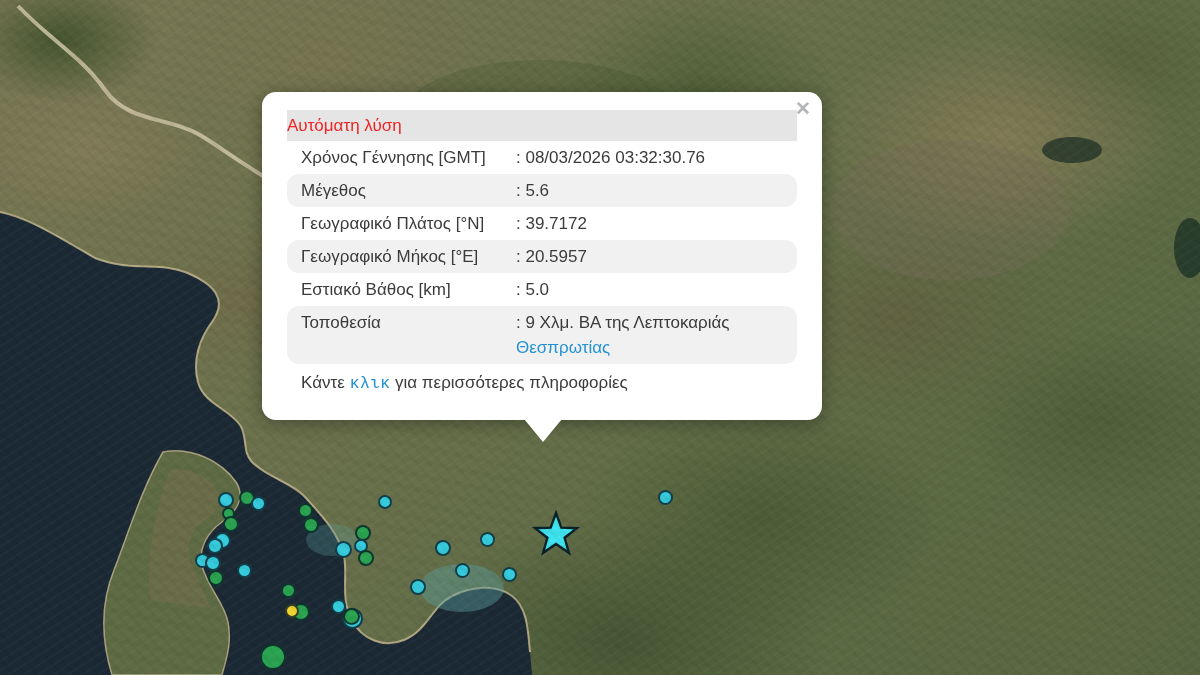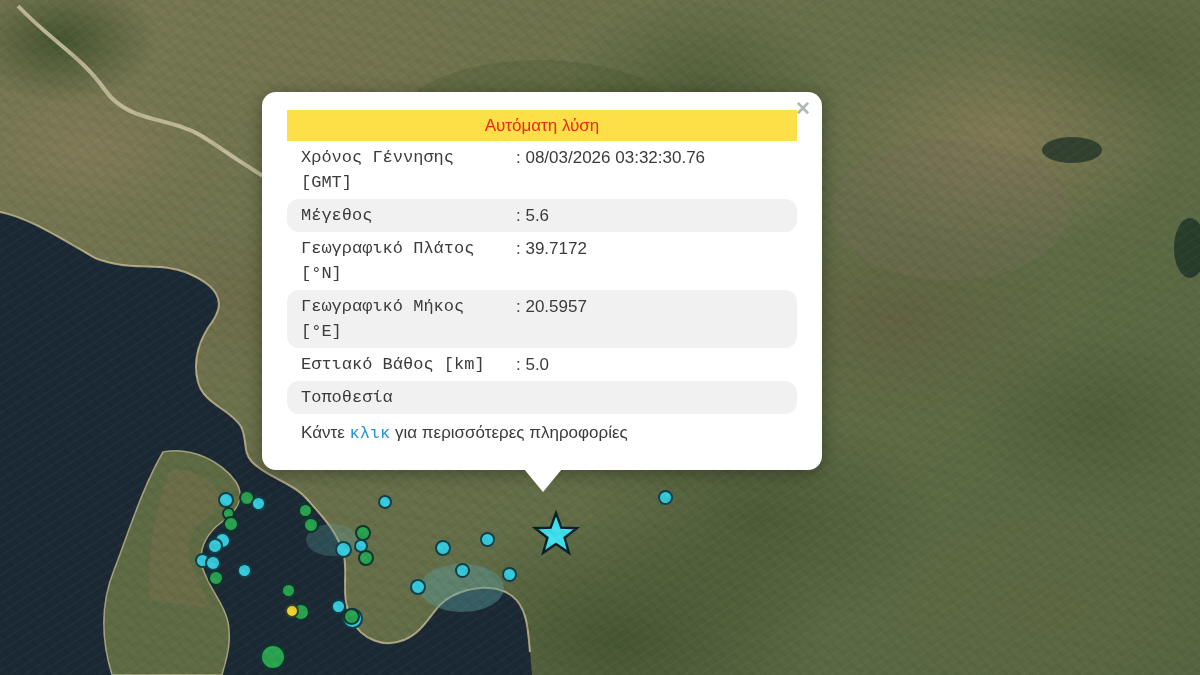--- a/index.html
+++ b/index.html
@@ -35,25 +35,25 @@
   .star{position:absolute;width:54px;height:54px;cursor:pointer;}
   
   .popup{position:absolute;left:262px;top:92px;width:560px;box-sizing:border-box;
          background:#fff;border-radius:14px;box-shadow:0 3px 18px rgba(0,0,0,.35);
          padding:18px 25px 24px;font-size:17px;color:#3b3b3b;}
   .popup .tail{position:absolute;left:262px;bottom:-22px;width:0;height:0;
          border-left:19px solid transparent;border-right:19px solid transparent;
          border-top:23px solid #fff;}
   .close-btn{position:absolute;top:3px;right:9px;border:none;background:none;
          font-size:19px;font-weight:bold;color:#b2b5ba;cursor:pointer;padding:2px;}
-  .hdr{background:#fde047;text-align:center;padding:3px 0;line-height:25px;}
+  .hdr{background:#e5e5e5;text-align:left;padding:3px 0;line-height:25px;}
   .row{display:flex;}
   .row.alt{background:#f1f1f1;border-radius:12px;}
   .cell{padding:4px 0 4px 14px;line-height:25px;}
-  .cell.label{width:202px;flex:none;box-sizing:border-box;font-family:Liberation Mono, monospace;}
+  .cell.label{width:202px;flex:none;box-sizing:border-box;}
   .cell.value{flex:1;padding-left:0;margin-left:27px;}
   .loc-link{cursor:pointer;}
   .footer-line{margin-top:6px;padding-left:14px;line-height:25px;}
   .more-link{cursor:pointer;font-family:Liberation Mono, monospace;}
 </style>
 </head>
 <body>
 
 <div class="stage">
 
@@ -154,20 +154,21 @@
         <div class="row alt">
           <div class="cell label">Γεωγραφικό Μήκος [°E]</div>
           <div class="cell value"><span>: 20.5957</span></div>
         </div>
         <div class="row">
           <div class="cell label">Εστιακό Βάθος [km]</div>
           <div class="cell value"><span>: 5.0</span></div>
         </div>
         <div class="row alt">
           <div class="cell label">Τοποθεσία</div>
+          <div class="cell value"><span>: 9 Χλμ. ΒΑ της Λεπτοκαριάς</span><span class="loc-link" style="color: rgb(35, 146, 210);"> Θεσπρωτίας</span></div>
         </div>
       </div>
 
     <div class="footer-line">
       <span>Κάντε </span><span class="more-link" style="color: rgb(35, 146, 210);">κλικ</span><span> για περισσότερες πληροφορίες</span>
     </div>
 
     <div class="tail"></div>
   </div>
 

